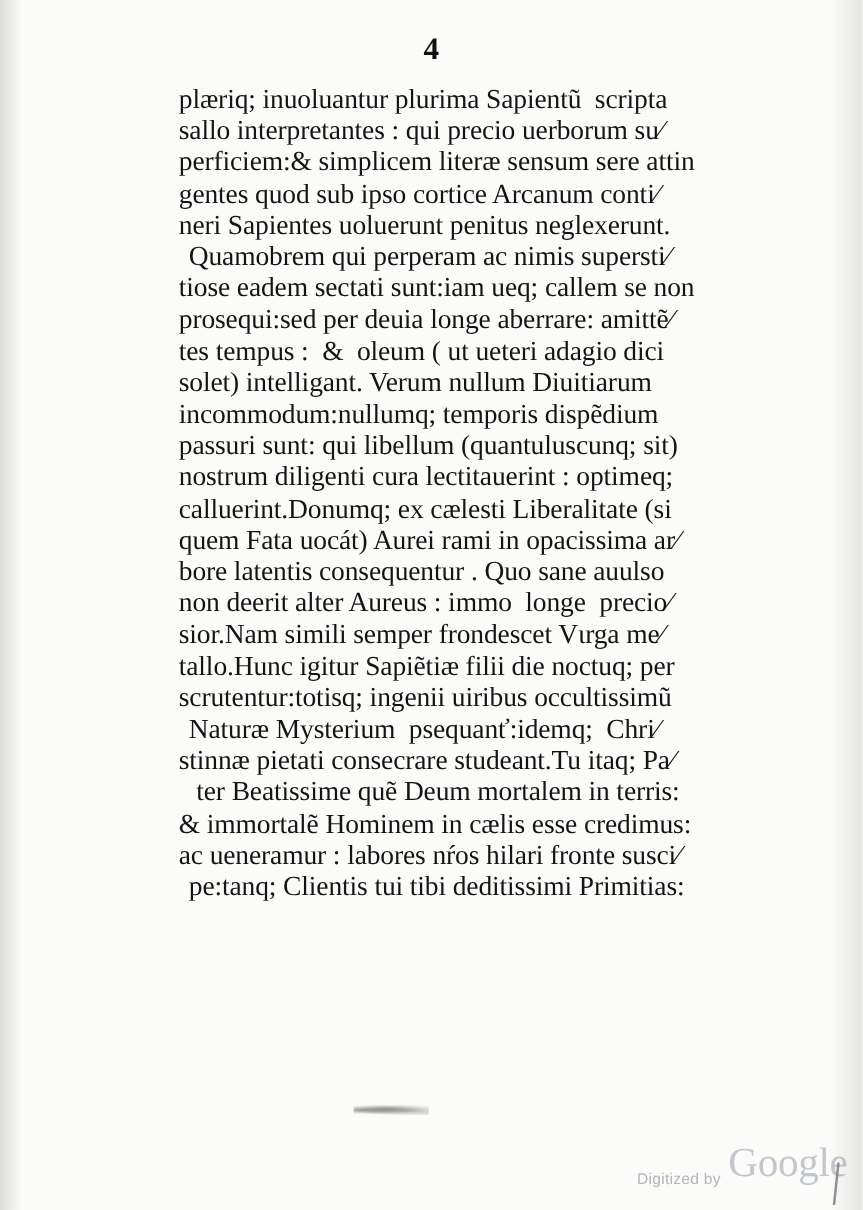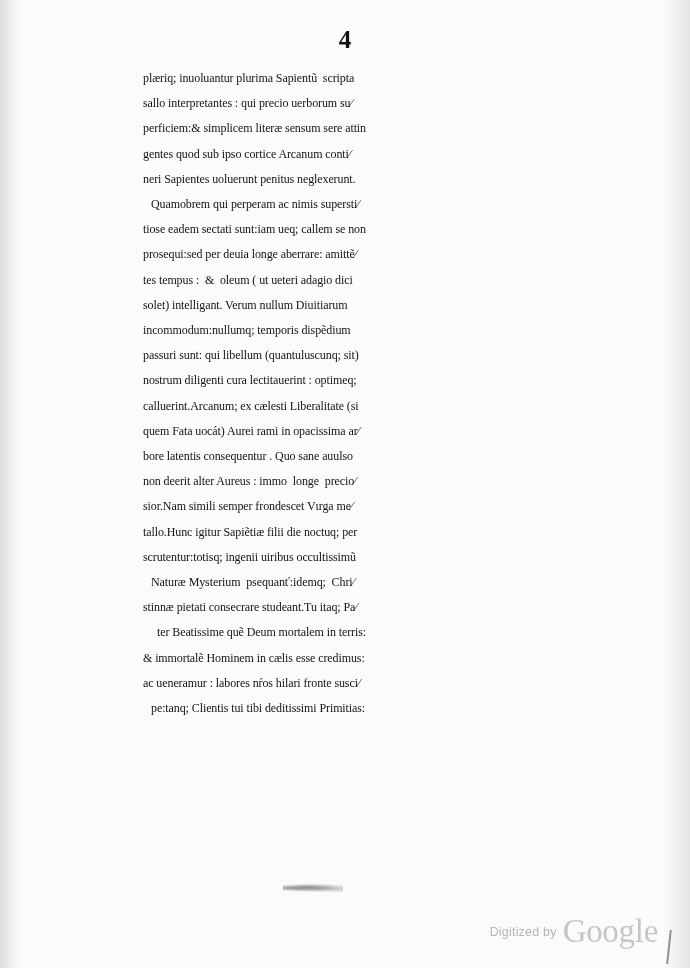--- a/index.html
+++ b/index.html
@@ -51,21 +51,21 @@
     letter-spacing: 0;
   }
   .text-block {
     position: absolute;
     left: 143px;
     top: 66px;
     width: 418px;
   }
   .line {
     font-family: "Liberation Serif", serif;
-    font-size: 12px;
+    font-size: 22px;
     line-height: 25.2px;
     color: #141414;
     white-space: pre;
     letter-spacing: -0.1px;
     text-rendering: optimizeLegibility;
   }
   .line.indent-1 { text-indent: 8px; }
   .line.indent-2 { text-indent: 14px; }
 
   .smudge {
@@ -75,24 +75,24 @@
     width: 60px;
     height: 8px;
     background:
       radial-gradient(ellipse at 10% 50%, rgba(40,40,40,0.55) 0%, rgba(40,40,40,0) 60%),
       radial-gradient(ellipse at 45% 40%, rgba(40,40,40,0.45) 0%, rgba(40,40,40,0) 65%),
       radial-gradient(ellipse at 80% 60%, rgba(40,40,40,0.35) 0%, rgba(40,40,40,0) 70%);
     opacity: 0.75;
   }
   .watermark {
     position: absolute;
-    right: 32px;
+    right: 12px;
     bottom: 18px;
     display: flex;
-    align-items: center;
+    align-items: flex-end;
     gap: 6px;
     color: #b9bcc2;
     user-select: none;
   }
   .watermark .dig {
     font-family: "Liberation Sans", sans-serif;
     font-size: 12.5px;
     letter-spacing: 0.2px;
     color: #b2b6bd;
   }
@@ -128,21 +128,21 @@
     <div class="line">gentes quod sub ipso cortice Arcanum conti⁄</div>
     <div class="line">neri Sapientes uoluerunt penitus neglexerunt.</div>
     <div class="line indent-1">Quamobrem qui perperam ac nimis supersti⁄</div>
     <div class="line">tiose eadem sectati sunt:iam ueq; callem se non</div>
     <div class="line">prosequi:sed per deuia longe aberrare: amittẽ⁄</div>
     <div class="line">tes tempus :  &amp;  oleum ( ut ueteri adagio dici</div>
     <div class="line">solet) intelligant. Verum nullum Diuitiarum</div>
     <div class="line">incommodum:nullumq; temporis dispẽdium</div>
     <div class="line">passuri sunt: qui libellum (quantuluscunq; sit)</div>
     <div class="line">nostrum diligenti cura lectitauerint : optimeq;</div>
-    <div class="line">calluerint.Arcanum; ex cælesti Liberalitate (si</div>
+    <div class="line">calluerint.Donumq; ex cælesti Liberalitate (si</div>
     <div class="line">quem Fata uocát) Aurei rami in opacissima ar⁄</div>
     <div class="line">bore latentis consequentur . Quo sane auulso</div>
     <div class="line">non deerit alter Aureus : immo  longe  precio⁄</div>
     <div class="line">sior.Nam simili semper frondescet Vιrga me⁄</div>
     <div class="line">tallo.Hunc igitur Sapiẽtiæ filii die noctuq; per</div>
     <div class="line">scrutentur:totisq; ingenii uiribus occultissimũ</div>
     <div class="line indent-1">Naturæ Mysterium  psequanť:idemq;  Chri⁄</div>
     <div class="line">stinnæ pietati consecrare studeant.Tu itaq; Pa⁄</div>
     <div class="line indent-2">ter Beatissime quẽ Deum mortalem in terris:</div>
     <div class="line">&amp; immortalẽ Hominem in cælis esse credimus:</div>

